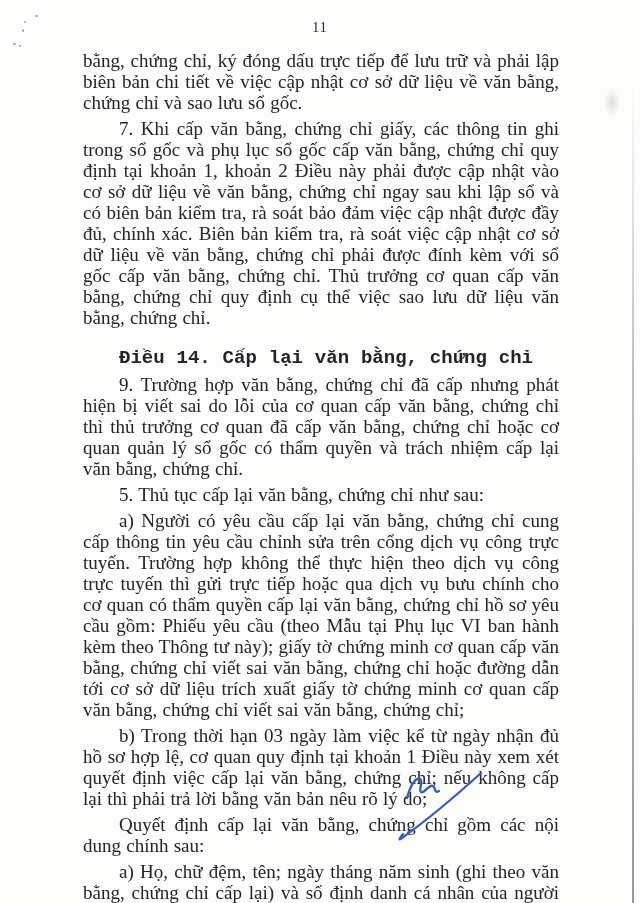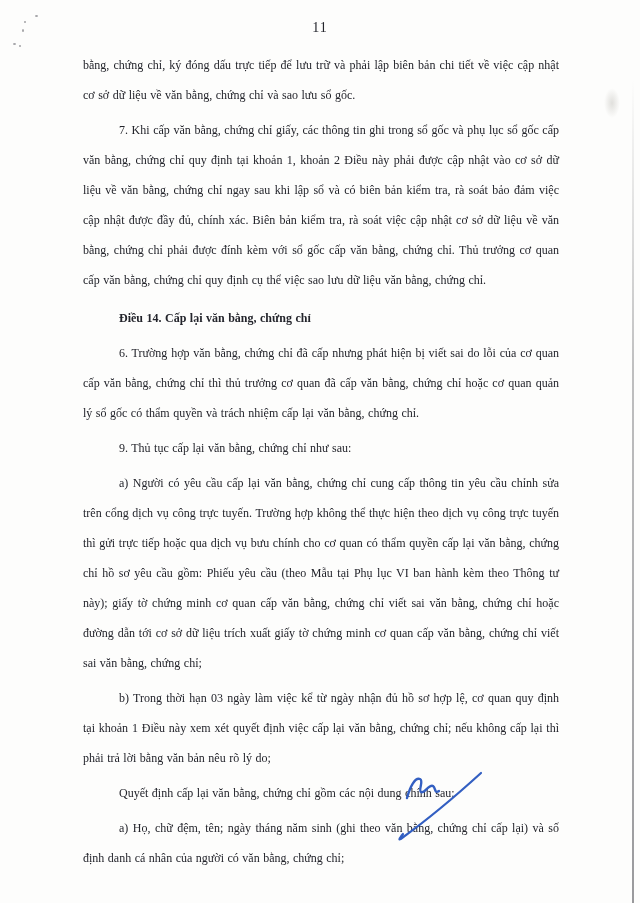--- a/index.html
+++ b/index.html
@@ -21,29 +21,29 @@
     font-size: 14px;
     letter-spacing: 1px;
   }
   .content {
     position: absolute;
     left: 83px;
     top: 50px;
     width: 476px;
   }
   .para {
-    font-size: 12px;
-    line-height: 30px;
+    font-size: 19px;
+    line-height: 21px;
     text-align: justify;
     margin: 5px 0 0 0;
     text-indent: 36px;
     word-spacing: 0.5px;
   }
   .para.no-indent { text-indent: 0; margin-top: 0; }
-  .para.heading { font-weight: bold; margin-top: 8px; }
+  .para.heading { font-weight: bold; margin-top: 20px; font-family: Liberation Mono, monospace; }
   .signature {
     position: absolute;
     left: 385px;
     top: 763px;
     width: 110px;
     height: 88px;
   }
   .speck {
     position: absolute;
     background: #5a5a60;
@@ -80,22 +80,22 @@
   <div class="speck" style="left:13px; top:43px; width:3px; height:2px;"></div>
   <div class="speck" style="left:19px; top:45px; width:2px; height:2px;"></div>
 
   <div class="edge-smudge"></div>
   <div class="edge-line"></div>
 
   <div class="content">
     <p class="para no-indent">bằng, chứng chỉ, ký đóng dấu trực tiếp để lưu trữ và phải lập biên bản chi tiết về việc cập nhật cơ sở dữ liệu về văn bằng, chứng chỉ và sao lưu sổ gốc.</p>
     <p class="para">7. Khi cấp văn bằng, chứng chỉ giấy, các thông tin ghi trong sổ gốc và phụ lục sổ gốc cấp văn bằng, chứng chỉ quy định tại khoản 1, khoản 2 Điều này phải được cập nhật vào cơ sở dữ liệu về văn bằng, chứng chỉ ngay sau khi lập sổ và có biên bản kiểm tra, rà soát bảo đảm việc cập nhật được đầy đủ, chính xác. Biên bản kiểm tra, rà soát việc cập nhật cơ sở dữ liệu về văn bằng, chứng chỉ phải được đính kèm với sổ gốc cấp văn bằng, chứng chỉ. Thủ trưởng cơ quan cấp văn bằng, chứng chỉ quy định cụ thể việc sao lưu dữ liệu văn bằng, chứng chỉ.</p>
     <p class="para heading">Điều 14. Cấp lại văn bằng, chứng chỉ</p>
-    <p class="para">6. Trường hợp văn bằng, chứng chỉ đã cấp nhưng phát hiện bị viết sai do lỗi của cơ quan cấp văn bằng, chứng chỉ thì thủ trưởng cơ quan đã cấp văn bằng, chứng chỉ hoặc cơ quan quản lý sổ gốc có thẩm quyền và trách nhiệm cấp lại văn bằng, chứng chỉ.</p>
-    <p class="para">9. Thủ tục cấp lại văn bằng, chứng chỉ như sau:</p>
+    <p class="para">9. Trường hợp văn bằng, chứng chỉ đã cấp nhưng phát hiện bị viết sai do lỗi của cơ quan cấp văn bằng, chứng chỉ thì thủ trưởng cơ quan đã cấp văn bằng, chứng chỉ hoặc cơ quan quản lý sổ gốc có thẩm quyền và trách nhiệm cấp lại văn bằng, chứng chỉ.</p>
+    <p class="para">5. Thủ tục cấp lại văn bằng, chứng chỉ như sau:</p>
     <p class="para">a) Người có yêu cầu cấp lại văn bằng, chứng chỉ cung cấp thông tin yêu cầu chỉnh sửa trên cổng dịch vụ công trực tuyến. Trường hợp không thể thực hiện theo dịch vụ công trực tuyến thì gửi trực tiếp hoặc qua dịch vụ bưu chính cho cơ quan có thẩm quyền cấp lại văn bằng, chứng chỉ hồ sơ yêu cầu gồm: Phiếu yêu cầu (theo Mẫu tại Phụ lục VI ban hành kèm theo Thông tư này); giấy tờ chứng minh cơ quan cấp văn bằng, chứng chỉ viết sai văn bằng, chứng chỉ hoặc đường dẫn tới cơ sở dữ liệu trích xuất giấy tờ chứng minh cơ quan cấp văn bằng, chứng chỉ viết sai văn bằng, chứng chỉ;</p>
     <p class="para">b) Trong thời hạn 03 ngày làm việc kể từ ngày nhận đủ hồ sơ hợp lệ, cơ quan quy định tại khoản 1 Điều này xem xét quyết định việc cấp lại văn bằng, chứng chỉ; nếu không cấp lại thì phải trả lời bằng văn bản nêu rõ lý do;</p>
     <p class="para">Quyết định cấp lại văn bằng, chứng chỉ gồm các nội dung chính sau:</p>
     <p class="para">a) Họ, chữ đệm, tên; ngày tháng năm sinh (ghi theo văn bằng, chứng chỉ cấp lại) và số định danh cá nhân của người có văn bằng, chứng chỉ;</p>
   </div>
 
   <svg class="signature" viewBox="0 0 110 88" xmlns="http://www.w3.org/2000/svg">
     <path d="M22,35 C25,24 30,14 35,16 C39,18 33,27 36,29 C39,31 44,21 48,23 C51,25 49,31 54,28" fill="none" stroke="#335fc2" stroke-width="2.4" stroke-linecap="round" stroke-linejoin="round"></path>
     <path d="M96,10 C74,30 42,57 17,75 C13,78 14,76 18,71" fill="none" stroke="#335fc2" stroke-width="2.2" stroke-linecap="round" stroke-linejoin="round"></path>
   </svg>

